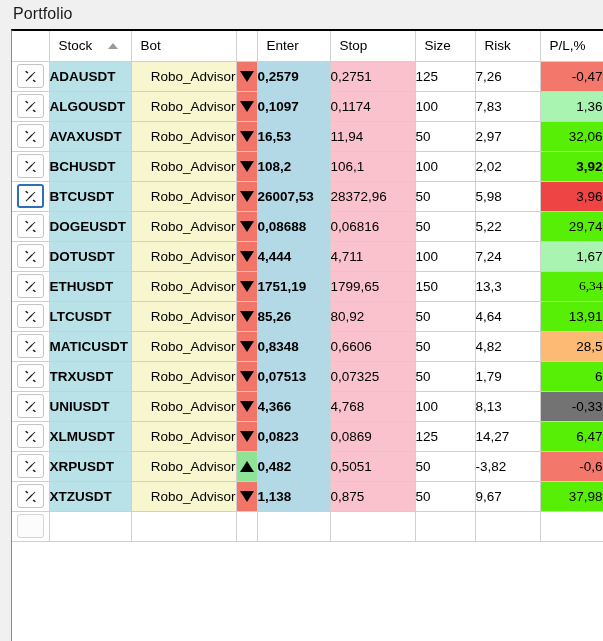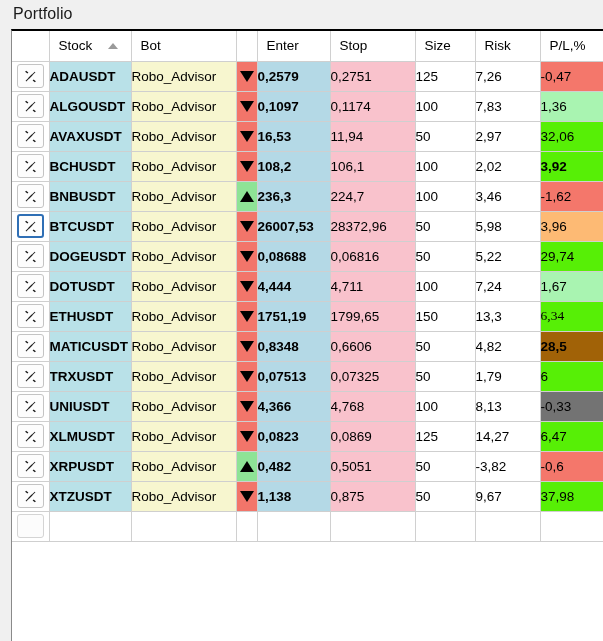--- a/index.html
+++ b/index.html
@@ -121,20 +121,21 @@
     font-weight: bold;
     font-size: 12.5px;
     padding-left: 8px;
     color: #101010;
   }
   td.bot-cell {
     background: #f7f6cf;
     font-size: 13.5px;
     padding-left: 8px;
     color: #111;
+    text-align: right;
   }
   td.dir-cell {
     text-align: center;
     padding: 0;
   }
   td.dir-cell.down { background: #f2756a; }
   td.dir-cell.up   { background: #8ee396; }
   .tri-down {
     width: 0; height: 0; margin: 0 auto;
     border-left: 7px solid transparent;
@@ -159,20 +160,21 @@
     padding-left: 7px;
   }
   td.size-cell, td.risk-cell {
     background: #ffffff;
     font-size: 13.5px;
     padding-left: 8px;
   }
   td.pl-cell {
     font-size: 13.5px;
     padding-left: 7px;
+    text-align: right;
   }
   td.blank-cell { background:#ffffff; }
   tr.empty-row td { height: 30px; background: #ffffff; }
 </style>
 </head>
 <body>
 
 <div id="app">
 
   <div class="titlebar">
@@ -330,65 +332,41 @@
               <div class="tri-down"></div>
             </td>
             <td class="enter-cell">108,2</td>
             <td class="stop-cell">106,1</td>
             <td class="size-cell">100</td>
             <td class="risk-cell">2,02</td>
             <td class="pl-cell" style="background: rgb(87, 239, 6); font-weight: bold;">3,92</td>
           </tr>
           <tr>
             <td class="act-cell">
-              <div class="act-btn">
-                <span>
-                  <svg class="tools-icon" width="13" height="13" viewBox="0 0 16 16" aria-hidden="true">
-                    <path d="M2 13.2 L9.6 5.6 L10.4 6.4 L2.8 14 Z" fill="#1a1a1a"></path>
-                    <path d="M13.2 2 L14 2.8 L6.4 10.4 L5.6 9.6 Z" fill="#1a1a1a"></path>
-                    <path d="M1.4 2.2 L2.6 1 L5.4 3.2 L4.2 4.4 Z" fill="#1a1a1a"></path>
-                    <path d="M14.6 13.8 L13.4 15 L10.6 12.8 L11.8 11.6 Z" fill="#1a1a1a"></path>
-                  </svg>
-                </span>
-              </div>
-            </td>
-            <td class="stock-cell">BNBUSDT</td>
-            <td class="bot-cell">Robo_Advisor</td>
-            <td class="dir-cell up">
-              <div class="tri-up"></div>
-            </td>
-            <td class="enter-cell">236,3</td>
-            <td class="stop-cell">224,7</td>
-            <td class="size-cell">100</td>
-            <td class="risk-cell">3,46</td>
-            <td class="pl-cell" style="background: rgb(244, 119, 107);">-1,62</td>
-          </tr>
-          <tr>
-            <td class="act-cell">
               <div class="act-btn focused">
                 <span>
                   <svg class="tools-icon" width="13" height="13" viewBox="0 0 16 16" aria-hidden="true">
                     <path d="M2 13.2 L9.6 5.6 L10.4 6.4 L2.8 14 Z" fill="#1a1a1a"></path>
                     <path d="M13.2 2 L14 2.8 L6.4 10.4 L5.6 9.6 Z" fill="#1a1a1a"></path>
                     <path d="M1.4 2.2 L2.6 1 L5.4 3.2 L4.2 4.4 Z" fill="#1a1a1a"></path>
                     <path d="M14.6 13.8 L13.4 15 L10.6 12.8 L11.8 11.6 Z" fill="#1a1a1a"></path>
                   </svg>
                 </span>
               </div>
             </td>
             <td class="stock-cell">BTCUSDT</td>
             <td class="bot-cell">Robo_Advisor</td>
             <td class="dir-cell down">
               <div class="tri-down"></div>
             </td>
             <td class="enter-cell">26007,53</td>
             <td class="stop-cell">28372,96</td>
             <td class="size-cell">50</td>
             <td class="risk-cell">5,98</td>
-            <td class="pl-cell" style="background: #fdba74;">3,96</td>
+            <td class="pl-cell" style="background: #ef4444;">3,96</td>
           </tr>
           <tr>
             <td class="act-cell">
               <div class="act-btn">
                 <span>
                   <svg class="tools-icon" width="13" height="13" viewBox="0 0 16 16" aria-hidden="true">
                     <path d="M2 13.2 L9.6 5.6 L10.4 6.4 L2.8 14 Z" fill="#1a1a1a"></path>
                     <path d="M13.2 2 L14 2.8 L6.4 10.4 L5.6 9.6 Z" fill="#1a1a1a"></path>
                     <path d="M1.4 2.2 L2.6 1 L5.4 3.2 L4.2 4.4 Z" fill="#1a1a1a"></path>
                     <path d="M14.6 13.8 L13.4 15 L10.6 12.8 L11.8 11.6 Z" fill="#1a1a1a"></path>
@@ -461,30 +439,54 @@
                 <span>
                   <svg class="tools-icon" width="13" height="13" viewBox="0 0 16 16" aria-hidden="true">
                     <path d="M2 13.2 L9.6 5.6 L10.4 6.4 L2.8 14 Z" fill="#1a1a1a"></path>
                     <path d="M13.2 2 L14 2.8 L6.4 10.4 L5.6 9.6 Z" fill="#1a1a1a"></path>
                     <path d="M1.4 2.2 L2.6 1 L5.4 3.2 L4.2 4.4 Z" fill="#1a1a1a"></path>
                     <path d="M14.6 13.8 L13.4 15 L10.6 12.8 L11.8 11.6 Z" fill="#1a1a1a"></path>
                   </svg>
                 </span>
               </div>
             </td>
+            <td class="stock-cell">LTCUSDT</td>
+            <td class="bot-cell">Robo_Advisor</td>
+            <td class="dir-cell down">
+              <div class="tri-down"></div>
+            </td>
+            <td class="enter-cell">85,26</td>
+            <td class="stop-cell">80,92</td>
+            <td class="size-cell">50</td>
+            <td class="risk-cell">4,64</td>
+            <td class="pl-cell" style="background: rgb(87, 239, 6);">13,91</td>
+          </tr>
+          <tr>
+            <td class="act-cell">
+              <div class="act-btn">
+                <span>
+                  <svg class="tools-icon" width="13" height="13" viewBox="0 0 16 16" aria-hidden="true">
+                    <path d="M2 13.2 L9.6 5.6 L10.4 6.4 L2.8 14 Z" fill="#1a1a1a"></path>
+                    <path d="M13.2 2 L14 2.8 L6.4 10.4 L5.6 9.6 Z" fill="#1a1a1a"></path>
+                    <path d="M1.4 2.2 L2.6 1 L5.4 3.2 L4.2 4.4 Z" fill="#1a1a1a"></path>
+                    <path d="M14.6 13.8 L13.4 15 L10.6 12.8 L11.8 11.6 Z" fill="#1a1a1a"></path>
+                  </svg>
+                </span>
+              </div>
+            </td>
             <td class="stock-cell">MATICUSDT</td>
             <td class="bot-cell">Robo_Advisor</td>
             <td class="dir-cell down">
               <div class="tri-down"></div>
             </td>
             <td class="enter-cell">0,8348</td>
             <td class="stop-cell">0,6606</td>
             <td class="size-cell">50</td>
             <td class="risk-cell">4,82</td>
-            <td class="pl-cell" style="background: #a16207; font-weight: bold;">28,5</td>
+            <td class="pl-cell" style="background: #fdba74;">28,5</td>
           </tr>
           <tr>
             <td class="act-cell">
               <div class="act-btn">
                 <span>
                   <svg class="tools-icon" width="13" height="13" viewBox="0 0 16 16" aria-hidden="true">
                     <path d="M2 13.2 L9.6 5.6 L10.4 6.4 L2.8 14 Z" fill="#1a1a1a"></path>
                     <path d="M13.2 2 L14 2.8 L6.4 10.4 L5.6 9.6 Z" fill="#1a1a1a"></path>
                     <path d="M1.4 2.2 L2.6 1 L5.4 3.2 L4.2 4.4 Z" fill="#1a1a1a"></path>
                     <path d="M14.6 13.8 L13.4 15 L10.6 12.8 L11.8 11.6 Z" fill="#1a1a1a"></path>

